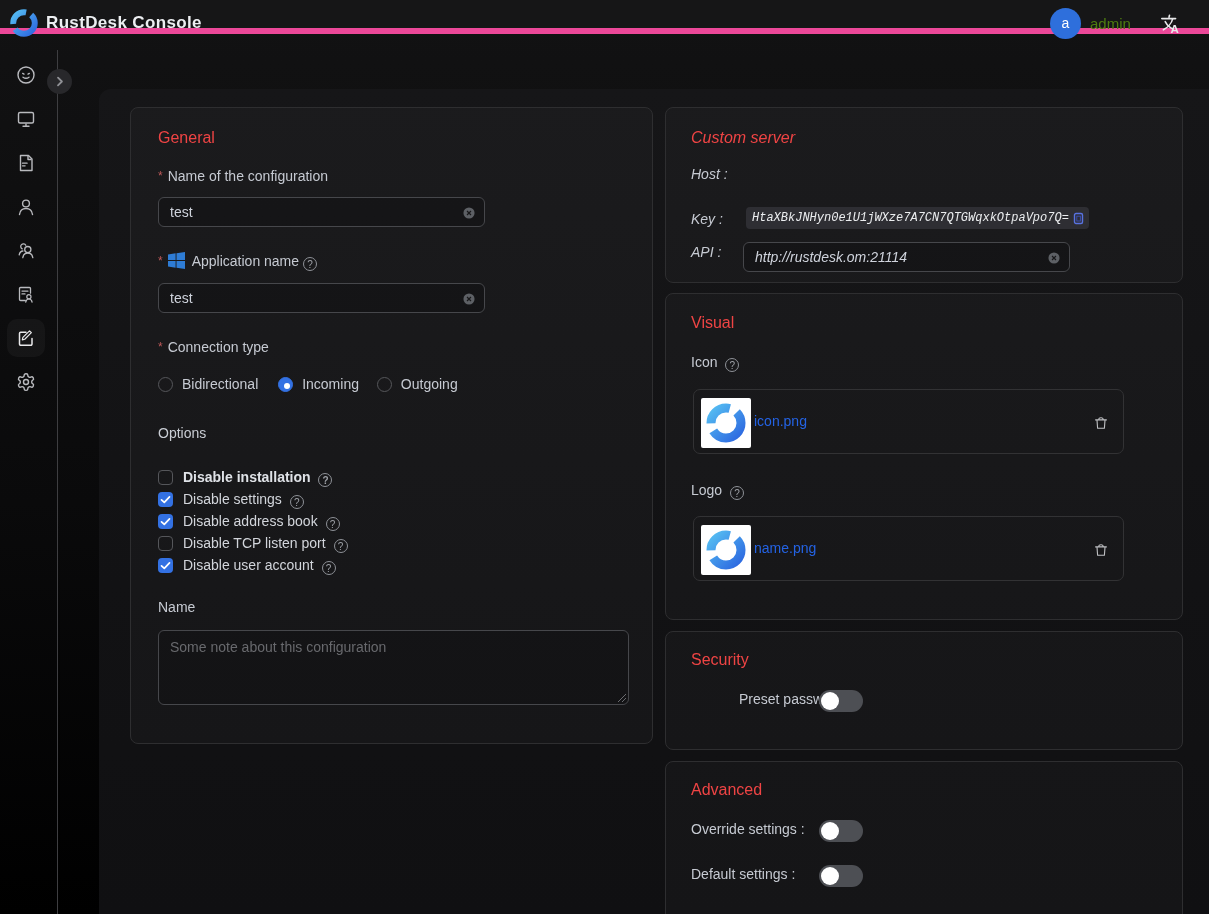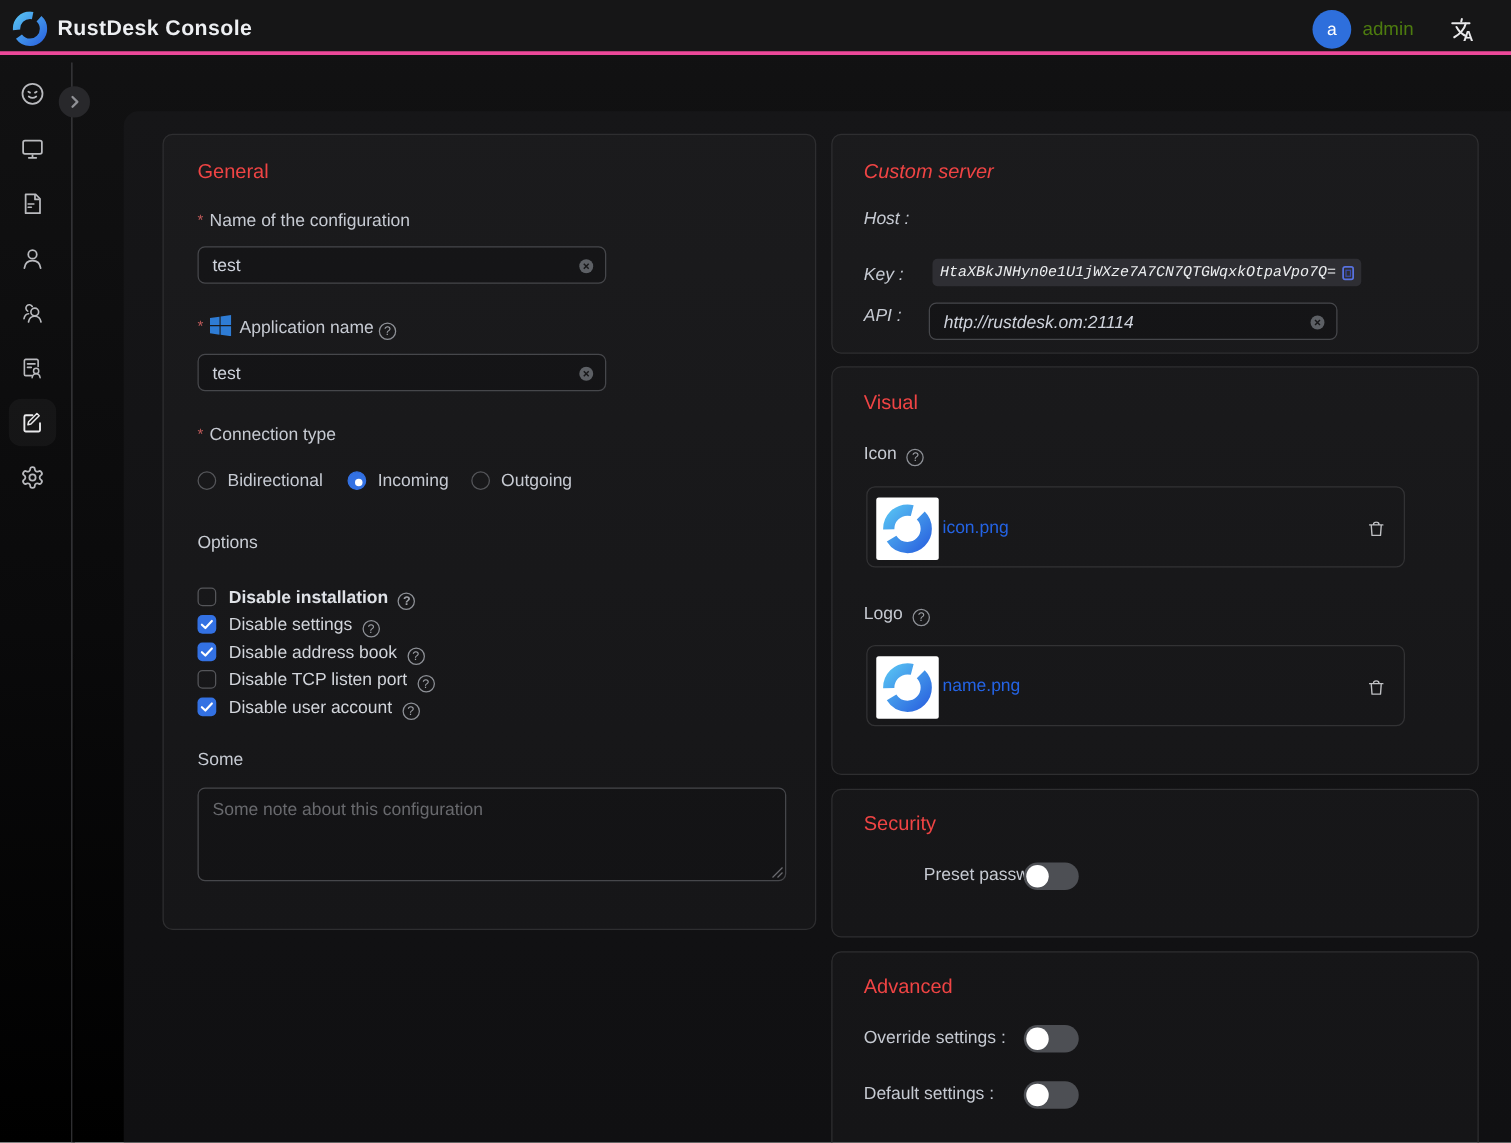--- a/index.html
+++ b/index.html
@@ -6,22 +6,22 @@
 html,body { width:1209px; height:914px; overflow:hidden; }
 body {
   font-family:"Liberation Sans", sans-serif;
   background:linear-gradient(180deg,#121213 0%,#0a0a0b 55%,#000 100%);
   position:relative;
   color:#cfd3dc;
 }
 .abs { position:absolute; }
 
 #header {
-  position:absolute; left:0; top:0; width:1209px; height:44px;
-  background:#161617; border-bottom:3px solid #ec4899;
+  position:absolute; left:0; top:0; width:1209px; height:34px;
+  background:#161617; border-bottom:6px solid #ec4899;
 }
 #htitle { position:absolute; left:46px; top:14px; font-size:17px; line-height:18px; font-weight:700; color:#edeff2; letter-spacing:.35px; }
 #avatar { position:absolute; left:1050px; top:8px; width:31px; height:31px; border-radius:50%; background:#2e6fdc; color:#fff; font-size:14px; text-align:center; line-height:31px;}
 #admin { position:absolute; left:1090px; top:15px; font-size:15px; color:#4d7c0f; }
 
 #rail {
   position:absolute; left:0; top:50px; width:58px; height:864px;
   border-right:1px solid #3e3e41;
 }
 #railfade { position:absolute; left:58px; top:500px; width:2px; height:414px; background:linear-gradient(180deg,transparent,#000);}
@@ -175,21 +175,21 @@
   <div class="cbrow" style="left:27px;top:380px;"><span class="cb on"><svg width="15" height="15" viewBox="0 0 15 15" style="display:block">
           <path d="M3.5 7.8 L6.3 10.4 L11.5 4.8" stroke="#fff" stroke-width="1.7" fill="none" stroke-linecap="round" stroke-linejoin="round"></path>
         </svg></span>Disable settings <span class="qm">?</span></div>
   <div class="cbrow" style="left:27px;top:402px;"><span class="cb on"><svg width="15" height="15" viewBox="0 0 15 15" style="display:block">
           <path d="M3.5 7.8 L6.3 10.4 L11.5 4.8" stroke="#fff" stroke-width="1.7" fill="none" stroke-linecap="round" stroke-linejoin="round"></path>
         </svg></span>Disable address book <span class="qm">?</span></div>
   <div class="cbrow" style="left:27px;top:424px;"><span class="cb off"></span>Disable TCP listen port <span class="qm">?</span></div>
   <div class="cbrow" style="left:27px;top:446px;"><span class="cb on"><svg width="15" height="15" viewBox="0 0 15 15" style="display:block">
           <path d="M3.5 7.8 L6.3 10.4 L11.5 4.8" stroke="#fff" stroke-width="1.7" fill="none" stroke-linecap="round" stroke-linejoin="round"></path>
         </svg></span>Disable user account <span class="qm">?</span></div>
-  <div class="lbl" style="left:27px;top:491px;">Some</div>
+  <div class="lbl" style="left:27px;top:491px;">Name</div>
   <div style="position:absolute;left:27px;top:522px;width:471px;height:75px;border:1px solid #46474b;border-radius:6px;background:rgba(0,0,0,.1);">
     <div style="position:absolute;left:11px;top:8px;font-size:14px;color:#68696d;">Some note about this configuration</div>
     <svg style="position:absolute;right:1px;bottom:1px" width="10" height="10" viewBox="0 0 10 10">
         <path d="M9 1 L1 9 M9 5 L5 9" stroke="#6a6b6f" stroke-width="1"></path>
       </svg>
   </div>
 </div>
 
 <div class="card" style="left:665px;top:107px;width:518px;height:176px;font-style:italic;">
   <div class="ctitle" style="left:25px;top:21px;">Custom server</div>

